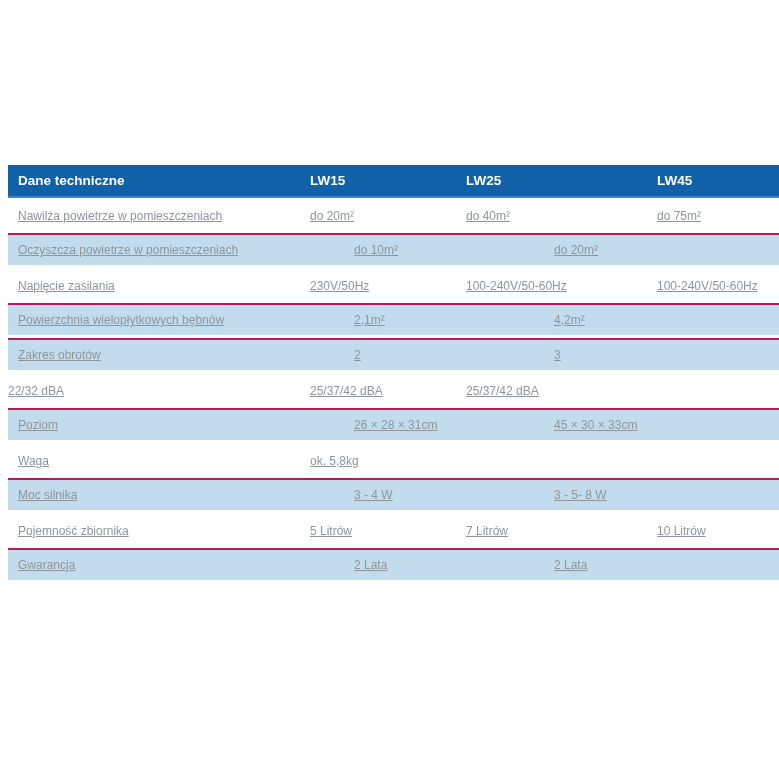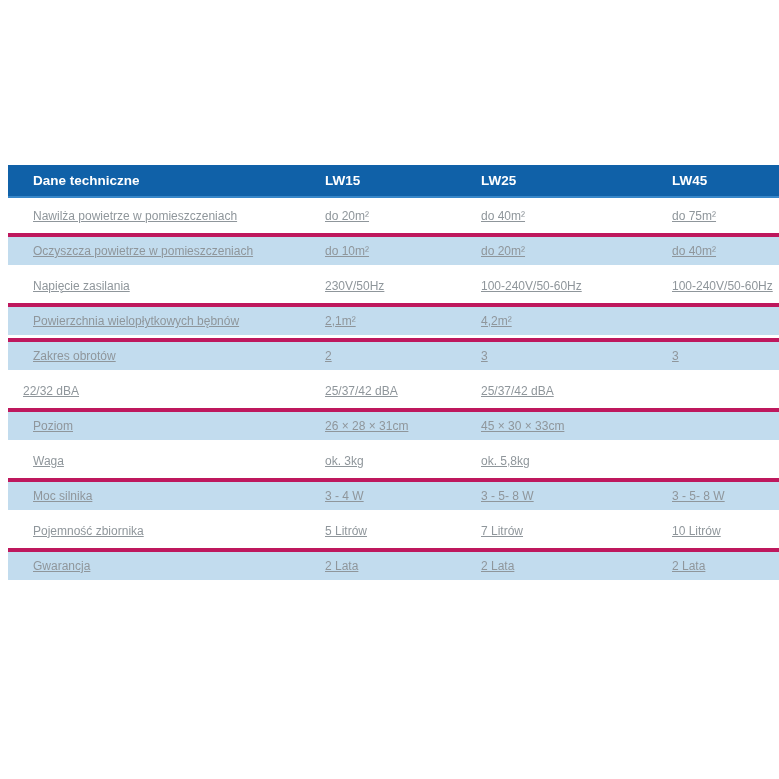--- a/index.html
+++ b/index.html
@@ -33,24 +33,25 @@
   }
   .data-row {
     height: 35px;
     box-sizing: border-box;
     color: var(--row-text, #8f969b);
     font-size: 12px;
     text-decoration: underline;
   }
   .data-row.alt {
     background: var(--row-alt-bg, #c2dcee);
-    border-top: 4px solid #be185d;
+    border-top: 2px solid #be185d;
     border-bottom: 3px solid #ffffff;
+    gap: 44px;
   }
-  .cell { white-space: nowrap; overflow: visible; margin-left: 15px; }
+  .cell { white-space: nowrap; overflow: visible; }
   .cell.first { padding-left: 10px; }
 </style>
 </head>
 <body style="background: rgb(255, 255, 255);">
 
 <div class="spec-table">
   <div class="grid-row header-row">
     <div class="cell first">Dane techniczne</div>
     <div class="cell">LW15</div>
     <div class="cell">LW25</div>
@@ -99,21 +100,20 @@
   </div>
 
   <div class="grid-row data-row alt">
     <div class="cell first">Poziom</div>
     <div class="cell">26 × 28 × 31cm</div>
     <div class="cell">45 × 30 × 33cm</div>
   </div>
 
   <div class="grid-row data-row">
     <div class="cell first">Waga</div>
-    <div class="cell">ok. 3kg</div>
     <div class="cell">ok. 5,8kg</div>
   </div>
 
   <div class="grid-row data-row alt">
     <div class="cell first">Moc silnika</div>
     <div class="cell">3 - 4 W</div>
     <div class="cell">3 - 5- 8 W</div>
     <div class="cell">3 - 5- 8 W</div>
   </div>
 

